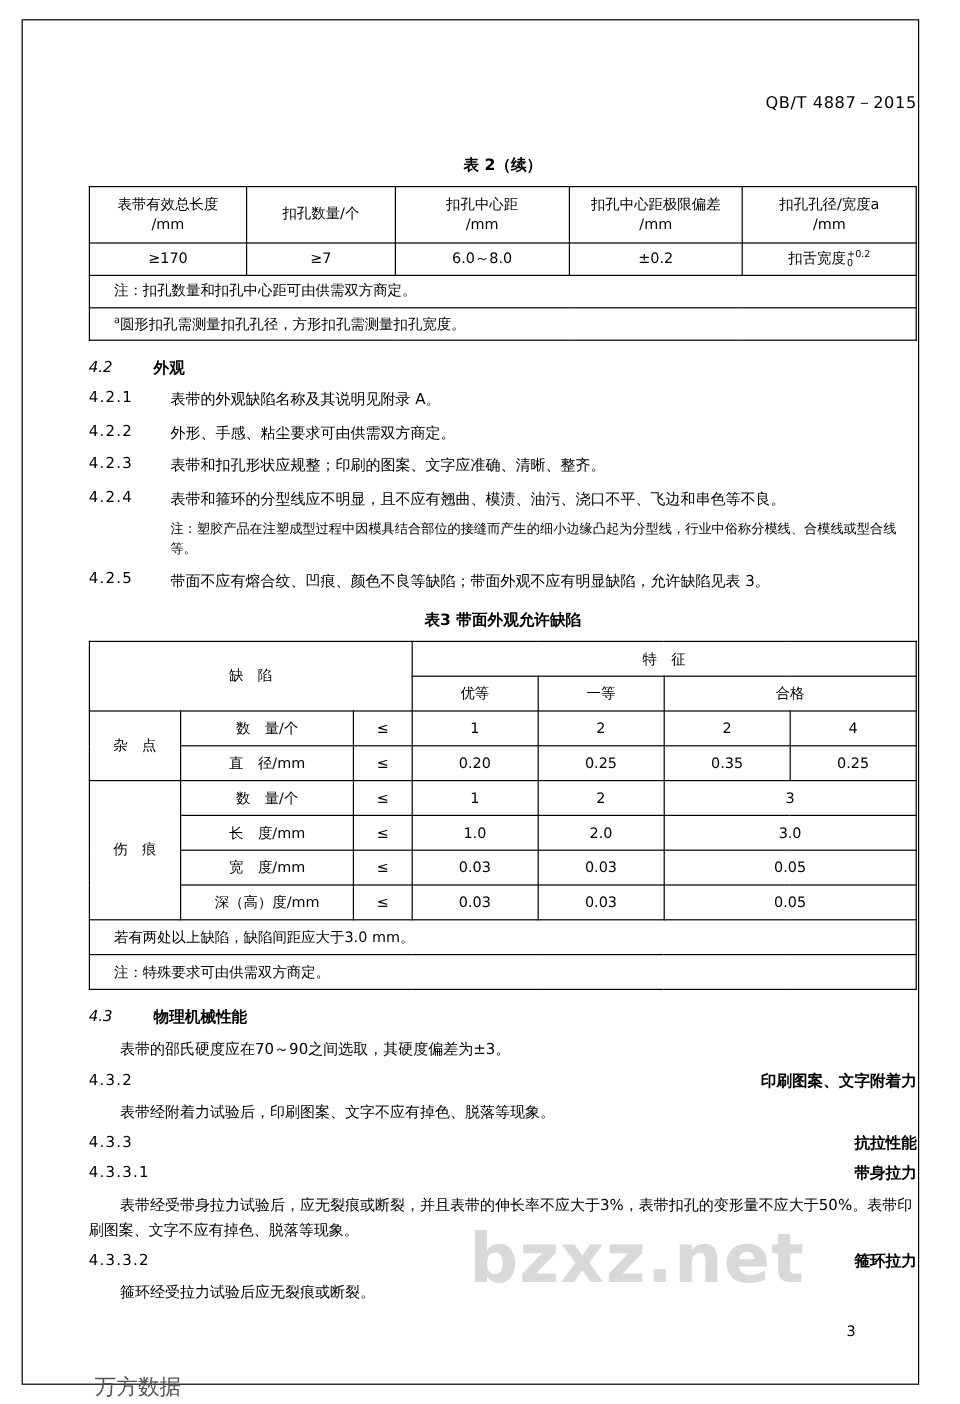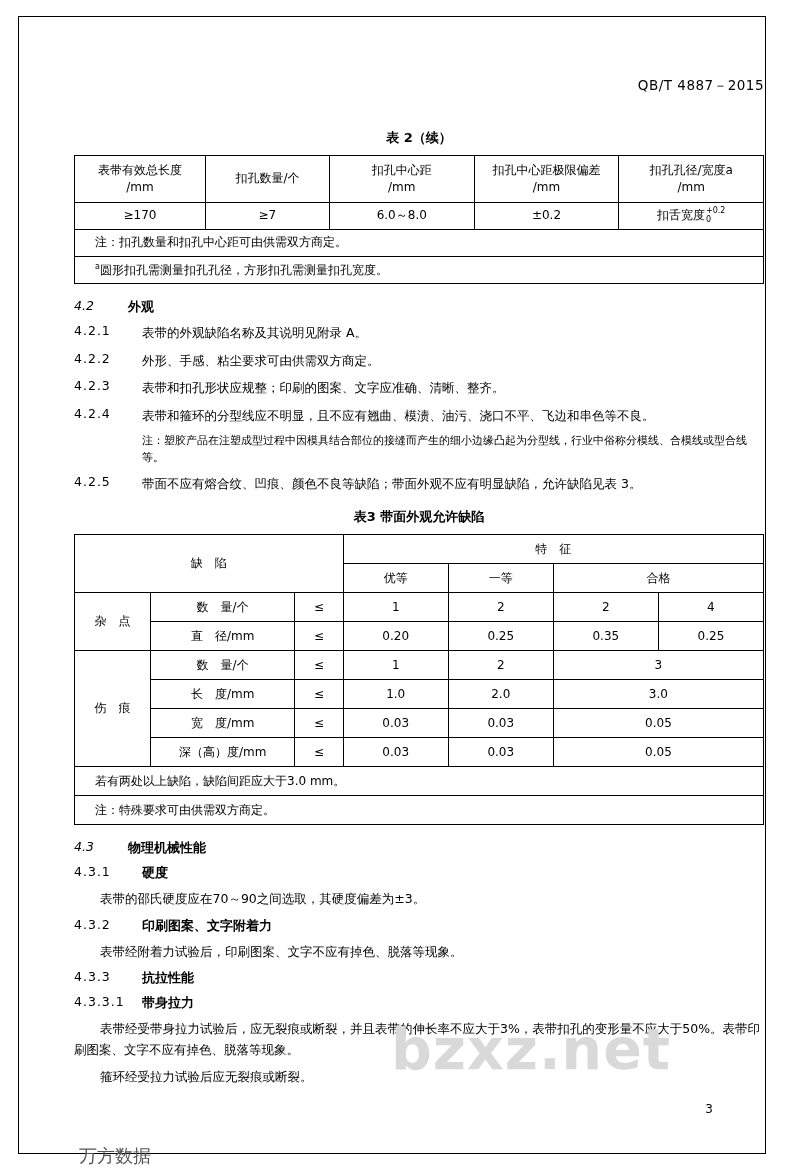--- a/index.html
+++ b/index.html
@@ -90,20 +90,21 @@
     font-style: italic;
   }
   .sec-title {
     font-size: 13px;
     font-weight: bold;
   }
   .clause {
     margin-top: 7px;
     display: flex;
     align-items: flex-start;
+    justify-content: space-between;
   }
   .clause .num {
     width: 68px;
     flex: 0 0 68px;
     font-size: 12.5px;
     letter-spacing: 1px;
   }
   .clause .txt {
     flex: 1 1 auto;
     font-size: 12.5px;
@@ -317,43 +318,43 @@
           </tr>
         </tbody>
           </table>
       </div>
 
       <div class="sec">
         <div class="sec-num">4.3</div>
         <div class="sec-title">物理机械性能</div>
       </div>
 
-      <div class="clause">
-        <div class="num">4.3.1</div>
-        <div class="sec-title">硬度</div>
-      </div>
       <div class="para">表带的邵氏硬度应在70～90之间选取，其硬度偏差为±3。</div>
 
       <div class="clause">
         <div class="num">4.3.2</div>
         <div class="sec-title">印刷图案、文字附着力</div>
       </div>
       <div class="para">表带经附着力试验后，印刷图案、文字不应有掉色、脱落等现象。</div>
 
       <div class="clause">
         <div class="num">4.3.3</div>
         <div class="sec-title">抗拉性能</div>
       </div>
 
       <div class="clause">
         <div class="num">4.3.3.1</div>
         <div class="sec-title">带身拉力</div>
       </div>
       <div class="para">表带经受带身拉力试验后，应无裂痕或断裂，并且表带的伸长率不应大于3%，表带扣孔的变形量不应大于50%。表带印刷图案、文字不应有掉色、脱落等现象。</div>
 
+      <div class="clause">
+        <div class="num">4.3.3.2</div>
+        <div class="sec-title">箍环拉力</div>
+      </div>
       <div class="para">箍环经受拉力试验后应无裂痕或断裂。</div>
 
     </div>
 
     <div class="watermark">bzxz.net</div>
     <div class="pageno">3</div>
     <div class="wanfang">万方数据</div>
   </div>
 </div>
 

